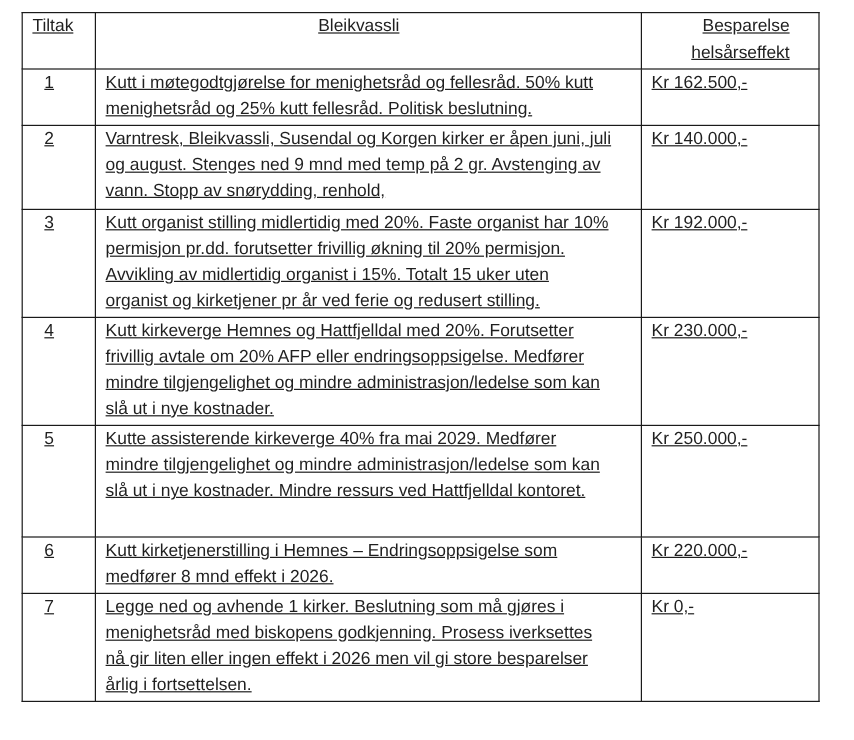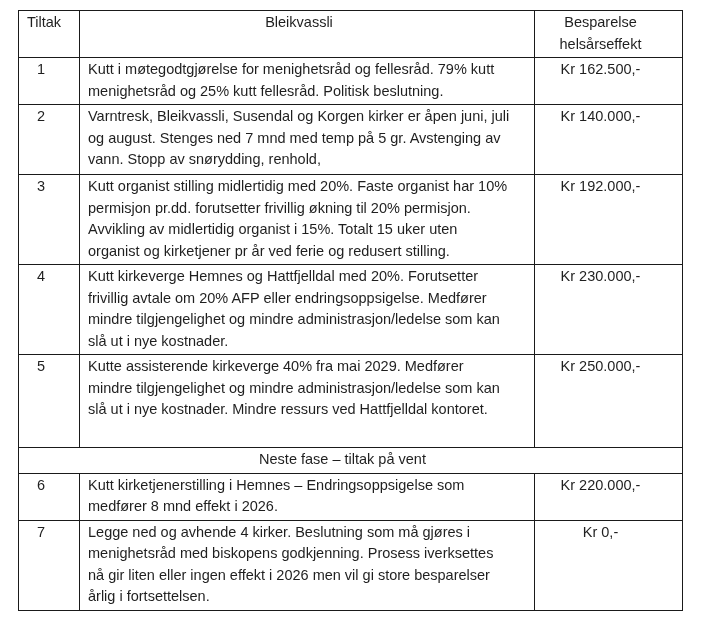--- a/index.html
+++ b/index.html
@@ -30,37 +30,38 @@
     font-size: 14.5px;
     line-height: 21.5px;
     color: #1f1f1f;
   }
   table.tiltak-table td,
   table.tiltak-table th {
     border: 1.5px solid #1a1a1a;
     vertical-align: top;
     padding: 1px 24px 2px 8px;
     font-weight: normal;
+    text-decoration: underline;
   }
   th.header-cell {
     text-align: center;
     vertical-align: top;
     padding-top: 2px;
   }
   th.header-besparelse {
-    text-align: center;
+    text-align: right;
   }
   td.tiltak-cell {
     text-align: center;
   }
   td.konskvenser-cell {
     text-align: left;
   }
   td.besparelse-cell {
-    text-align: center;
+    text-align: left;
     white-space: nowrap;
   }
   td.section-cell {
     text-align: center;
     padding-top: 0px;
     padding-bottom: 1px;
   }
   
   tr.hrow       { height: 38px; }
   tr.row-0      { height: 46px; }
@@ -85,51 +86,48 @@
     <thead>
       <tr class="hrow">
         <th class="header-cell">Tiltak</th>
         <th class="header-cell">Bleikvassli</th>
         <th class="header-cell header-besparelse">Besparelse helsårseffekt</th>
       </tr>
     </thead>
     <tbody>
         <tr class="row-0">
           <td class="tiltak-cell">1</td>
-          <td class="konskvenser-cell">Kutt i møtegodtgjørelse for menighetsråd og fellesråd. 79% kutt menighetsråd og 25% kutt fellesråd. Politisk beslutning.</td>
+          <td class="konskvenser-cell">Kutt i møtegodtgjørelse for menighetsråd og fellesråd. 50% kutt menighetsråd og 25% kutt fellesråd. Politisk beslutning.</td>
           <td class="besparelse-cell">Kr 162.500,-</td>
         </tr>
         <tr class="row-1">
           <td class="tiltak-cell">2</td>
-          <td class="konskvenser-cell">Varntresk, Bleikvassli, Susendal og Korgen kirker er åpen juni, juli og august. Stenges ned 7 mnd med temp på 5 gr. Avstenging av vann. Stopp av snørydding, renhold,</td>
+          <td class="konskvenser-cell">Varntresk, Bleikvassli, Susendal og Korgen kirker er åpen juni, juli og august. Stenges ned 9 mnd med temp på 2 gr. Avstenging av vann. Stopp av snørydding, renhold,</td>
           <td class="besparelse-cell">Kr 140.000,-</td>
         </tr>
         <tr class="row-2">
           <td class="tiltak-cell">3</td>
           <td class="konskvenser-cell">Kutt organist stilling midlertidig med 20%. Faste organist har 10% permisjon pr.dd. forutsetter frivillig økning til 20% permisjon. Avvikling av midlertidig organist i 15%. Totalt 15 uker uten organist og kirketjener pr år ved ferie og redusert stilling.</td>
           <td class="besparelse-cell">Kr 192.000,-</td>
         </tr>
         <tr class="row-3">
           <td class="tiltak-cell">4</td>
           <td class="konskvenser-cell">Kutt kirkeverge Hemnes og Hattfjelldal med 20%. Forutsetter frivillig avtale om 20% AFP eller endringsoppsigelse. Medfører mindre tilgjengelighet og mindre administrasjon/ledelse som kan slå ut i nye kostnader.</td>
           <td class="besparelse-cell">Kr 230.000,-</td>
         </tr>
         <tr class="row-4">
           <td class="tiltak-cell">5</td>
           <td class="konskvenser-cell">Kutte assisterende kirkeverge 40% fra mai 2029. Medfører mindre tilgjengelighet og mindre administrasjon/ledelse som kan slå ut i nye kostnader. Mindre ressurs ved Hattfjelldal kontoret.</td>
           <td class="besparelse-cell">Kr 250.000,-</td>
         </tr>
-        <tr class="row-5">
-          <td colspan="3" class="section-cell">Neste fase – tiltak på vent</td>
-        </tr>
         <tr class="row-6">
           <td class="tiltak-cell">6</td>
           <td class="konskvenser-cell">Kutt kirketjenerstilling i Hemnes – Endringsoppsigelse som medfører 8 mnd effekt i 2026.</td>
           <td class="besparelse-cell">Kr 220.000,-</td>
         </tr>
         <tr class="row-7">
           <td class="tiltak-cell">7</td>
-          <td class="konskvenser-cell">Legge ned og avhende 4 kirker. Beslutning som må gjøres i menighetsråd med biskopens godkjenning. Prosess iverksettes nå gir liten eller ingen effekt i 2026 men vil gi store besparelser årlig i fortsettelsen.</td>
+          <td class="konskvenser-cell">Legge ned og avhende 1 kirker. Beslutning som må gjøres i menighetsråd med biskopens godkjenning. Prosess iverksettes nå gir liten eller ingen effekt i 2026 men vil gi store besparelser årlig i fortsettelsen.</td>
           <td class="besparelse-cell">Kr 0,-</td>
         </tr>
       </tbody>
   </table>
 </div>
 
 </body></html>

